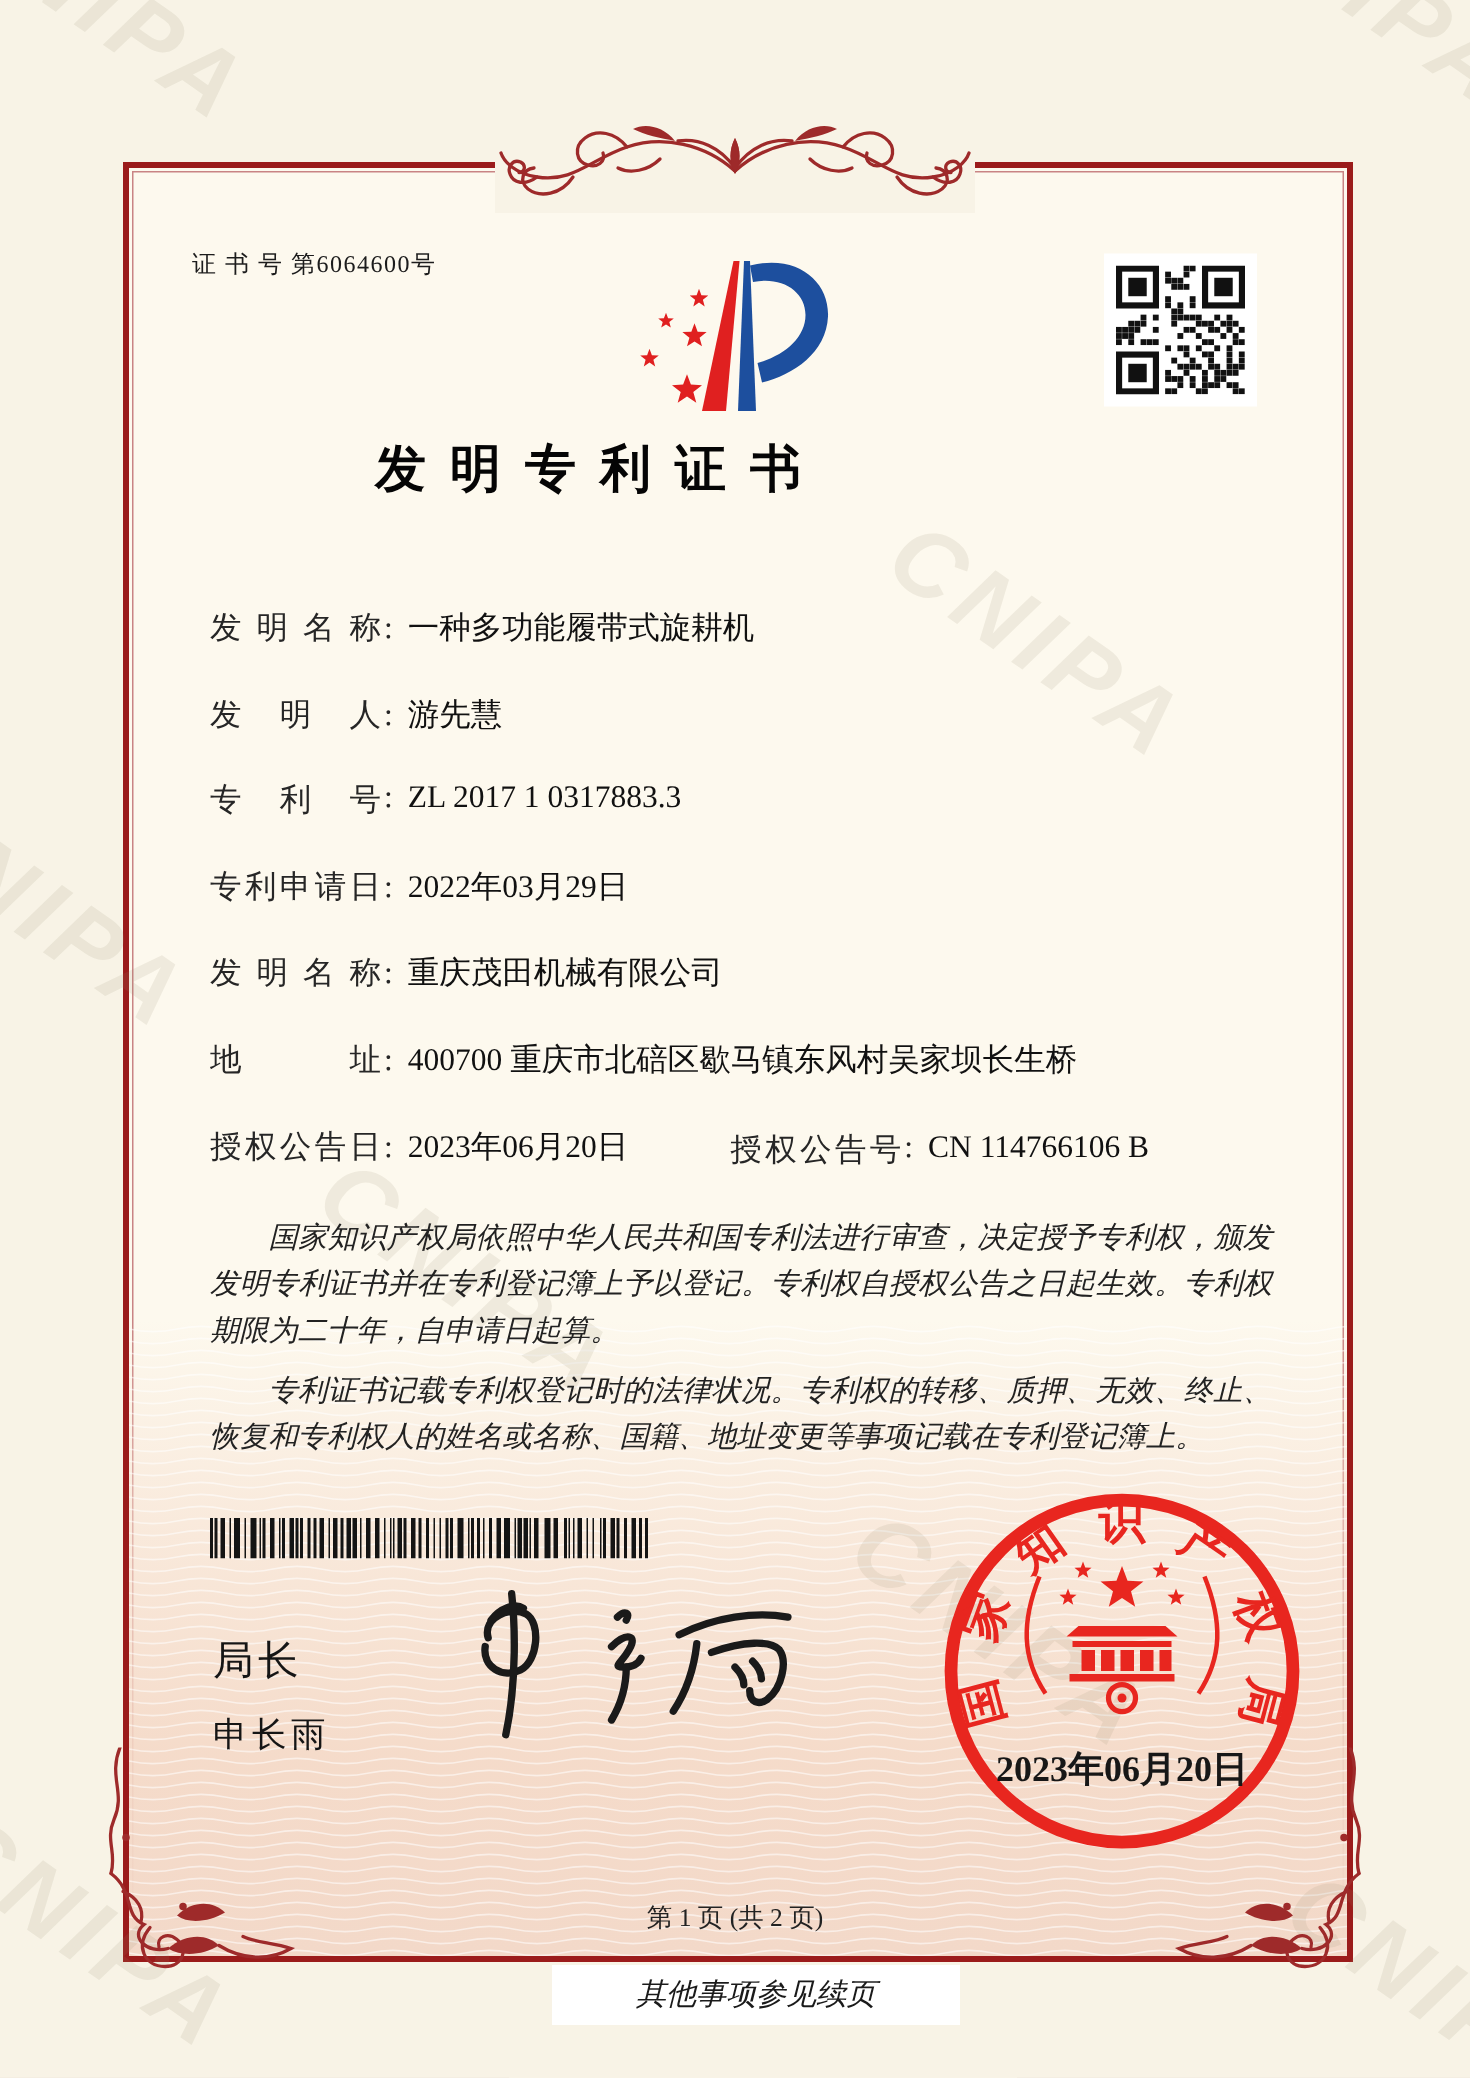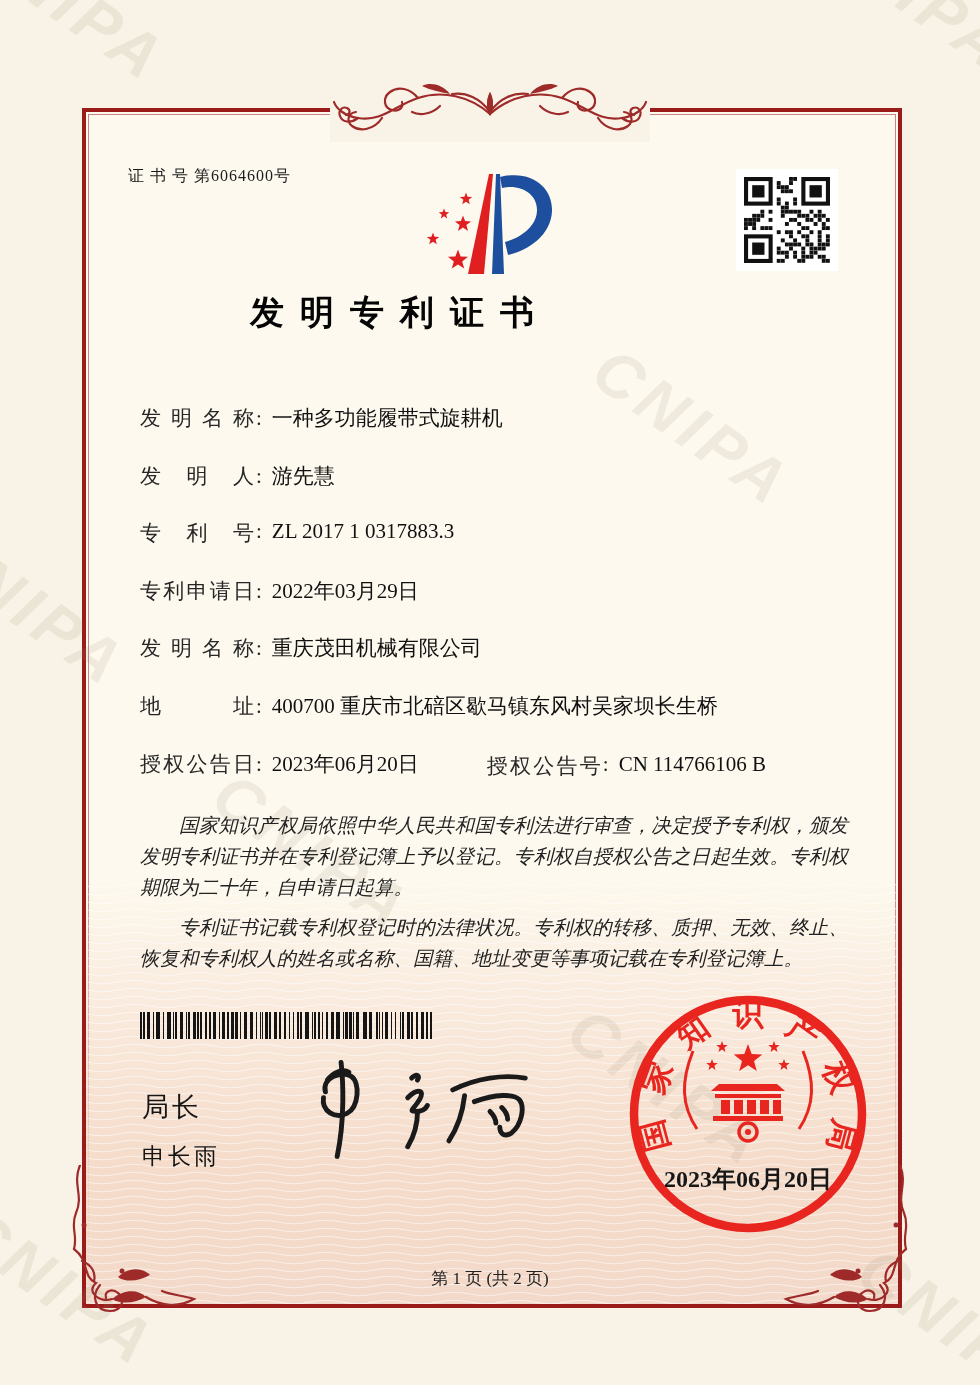--- a/index.html
+++ b/index.html
@@ -466,14 +466,15 @@
       <rect x="90" y="127" width="70" height="5" fill="#e8261f"></rect>
       <circle cx="125" cy="143" r="9" fill="none" stroke="#e8261f" stroke-width="3.5"></circle>
       <circle cx="125" cy="143" r="3" fill="#e8261f"></circle>
       <path d="M70,62 C58,92 58,116 74,140" fill="none" stroke="#e8261f" stroke-width="3"></path>
       <path d="M180,62 C192,92 192,116 176,140" fill="none" stroke="#e8261f" stroke-width="3"></path>
     </g>
     <text x="125" y="198" text-anchor="middle" font-size="24" font-weight="600" fill="#171717" textLength="168" font-family="Liberation Serif, DejaVu Serif, serif">2023年06月20日</text>
   </svg>
 
   <div class="content" id="page-info">第 1 页 (共 2 页)</div>
+  <div class="content" id="note-box">其他事项参见续页</div>
 
 </div>
 
 </body></html>

